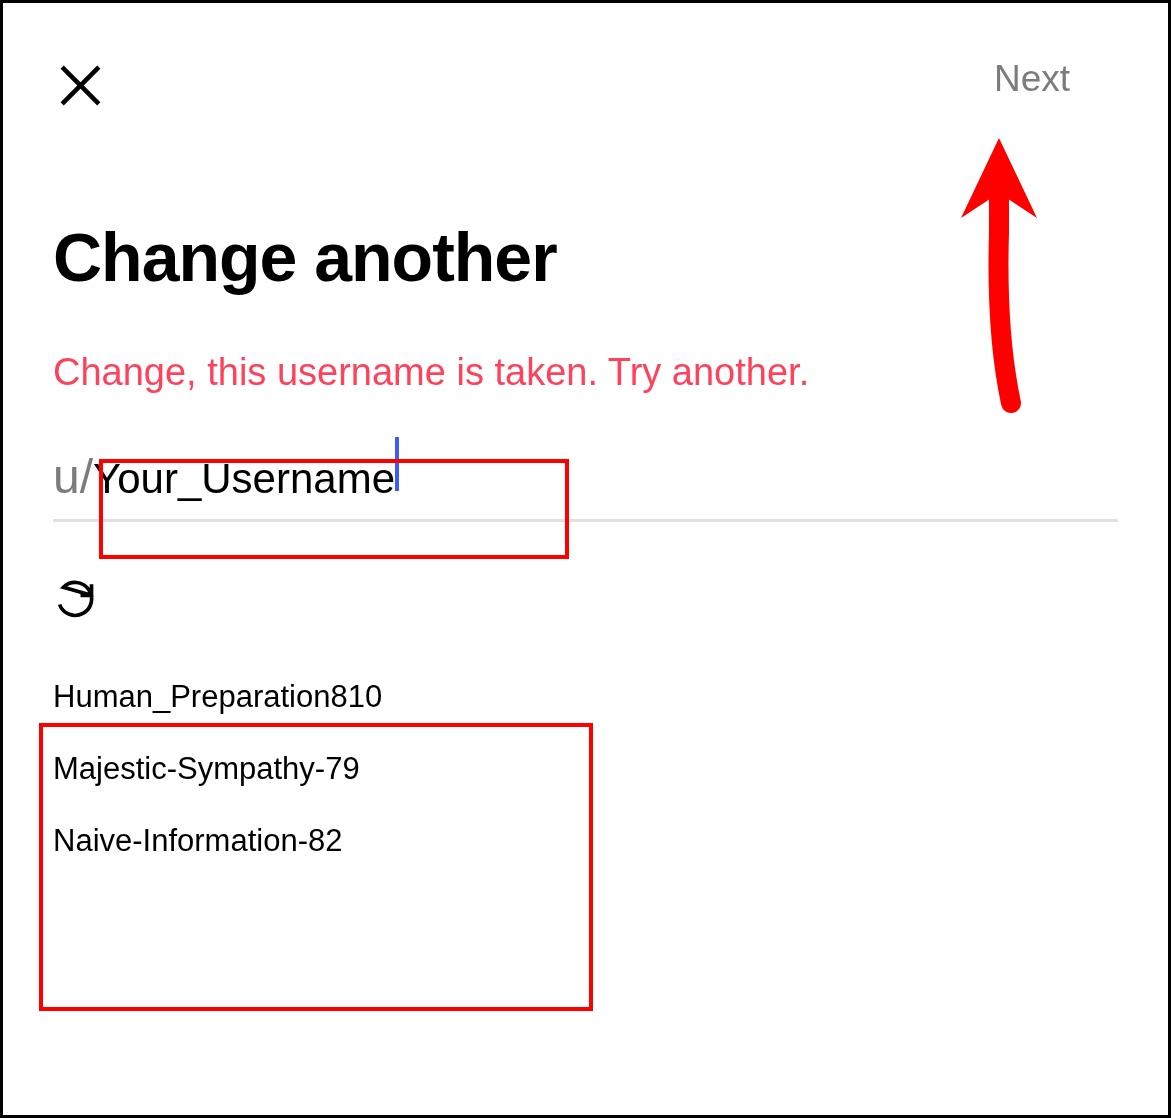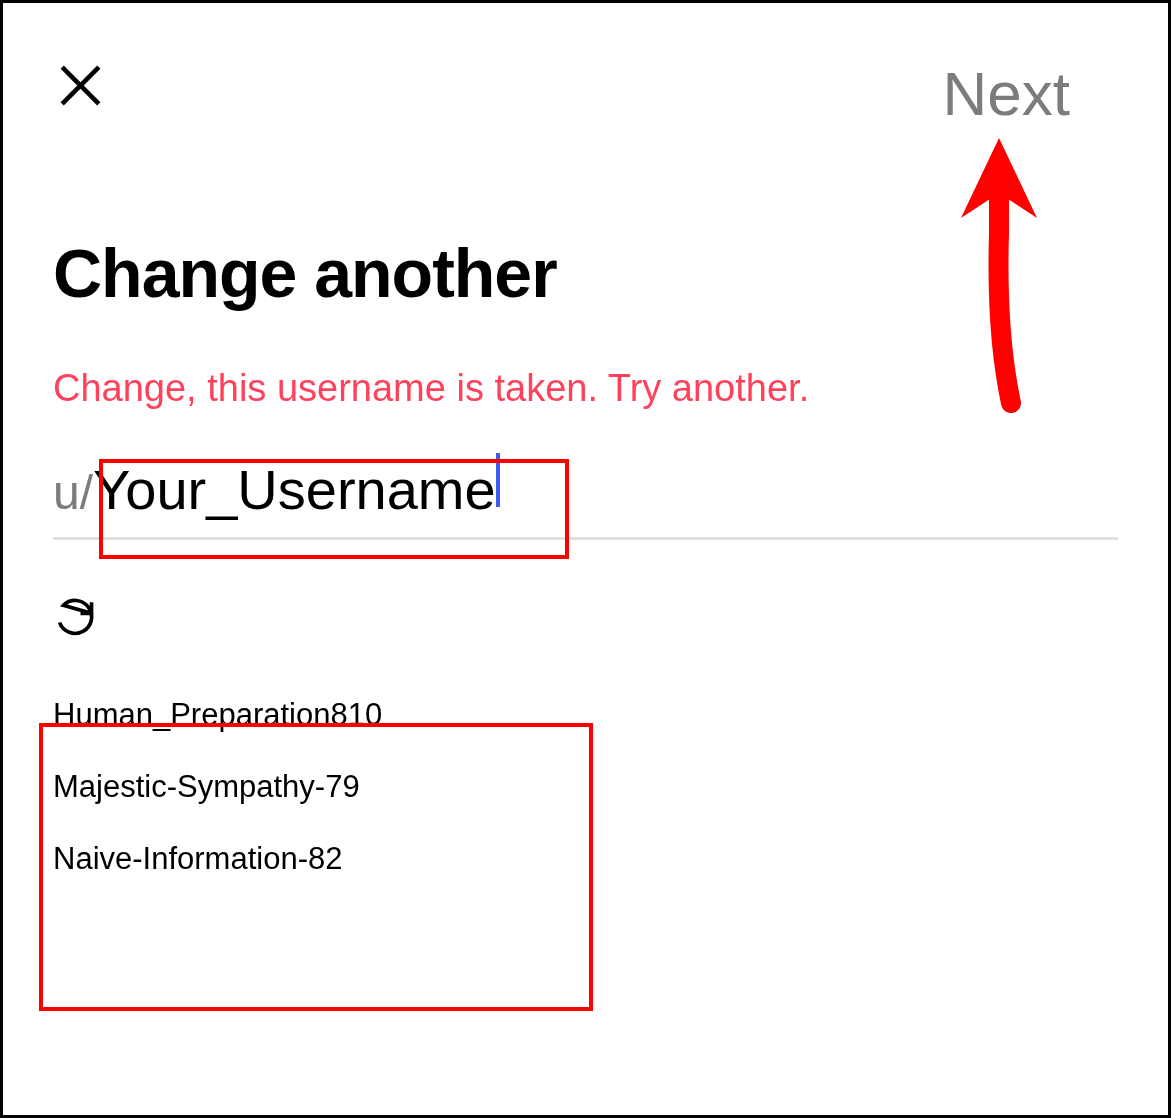--- a/index.html
+++ b/index.html
@@ -29,21 +29,21 @@
       display: flex;
       align-items: center;
       justify-content: center;
     }
     .close-btn svg {
       width: 55px;
       height: 55px;
     }
     .next-btn {
       color: #7c7c7c;
-      font-size: 62px;
+      font-size: 37px;
       font-weight: 500;
       cursor: pointer;
       padding-right: 48px;
     }
     .title {
       font-size: 68px;
       font-weight: 700;
       color: #000;
       padding: 105px 50px 0 50px;
       letter-spacing: -1px;
@@ -62,21 +62,21 @@
       display: flex;
       align-items: baseline;
     }
     .prefix {
       color: #7c7c7c;
       font-size: 48px;
       font-weight: 400;
     }
     .username-text {
       color: #000;
-      font-size: 56px;
+      font-size: 42px;
       font-weight: 400;
       position: relative;
     }
     .highlight-box-input {
       position: absolute;
       border: 4px solid #ff0000;
       left: 96px;
       top: 456px;
       width: 470px;
       height: 100px;

